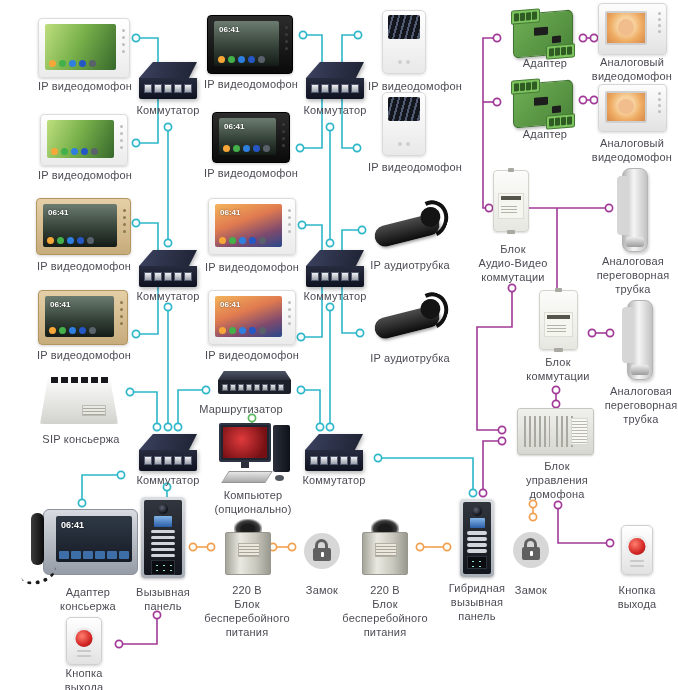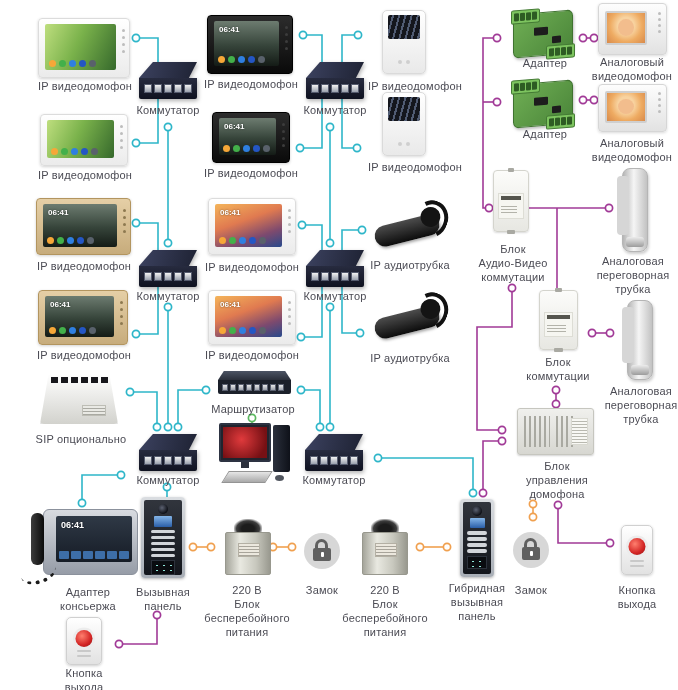--- a/index.html
+++ b/index.html
@@ -700,23 +700,25 @@
 переговорная
 трубка</div>
   <div class="lbl" style="left:84px;top:348px">IP видеодомофон</div>
   <div class="lbl" style="left:252px;top:348px">IP видеодомофон</div>
   <div class="lbl" style="left:410px;top:351px">IP аудиотрубка</div>
   <div class="lbl" style="left:558px;top:355px">Блок
 коммутации</div>
   <div class="lbl" style="left:641px;top:384px">Аналоговая
 переговорная
 трубка</div>
-  <div class="lbl" style="left:81px;top:432px">SIP опционально</div>
+  <div class="lbl" style="left:81px;top:432px">SIP консьержа</div>
   <div class="lbl" style="left:168px;top:473px">Коммутатор</div>
-  <div class="lbl" style="left:253px;top:402px">Маршрутизатор</div>
+  <div class="lbl" style="left:241px;top:402px">Маршрутизатор</div>
+  <div class="lbl" style="left:253px;top:488px">Компьютер
+(опционально)</div>
   <div class="lbl" style="left:334px;top:473px">Коммутатор</div>
   <div class="lbl" style="left:557px;top:459px">Блок
 управления
 домофона</div>
   <div class="lbl" style="left:88px;top:585px">Адаптер
 консьержа</div>
   <div class="lbl" style="left:163px;top:585px">Вызывная
 панель</div>
   <div class="lbl" style="left:247px;top:583px">220 В
 Блок

